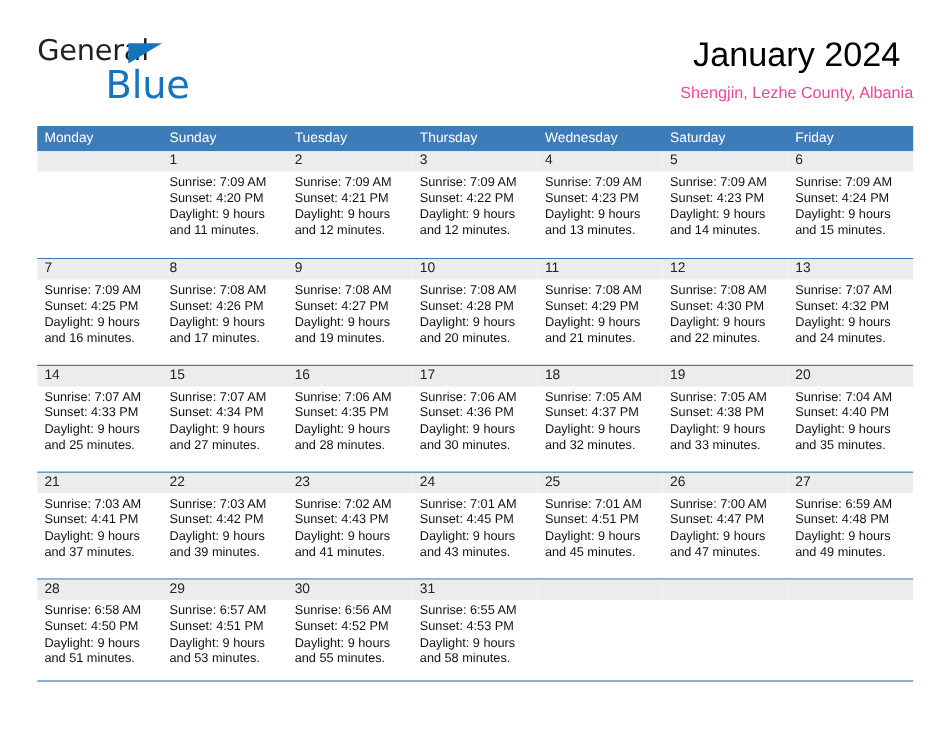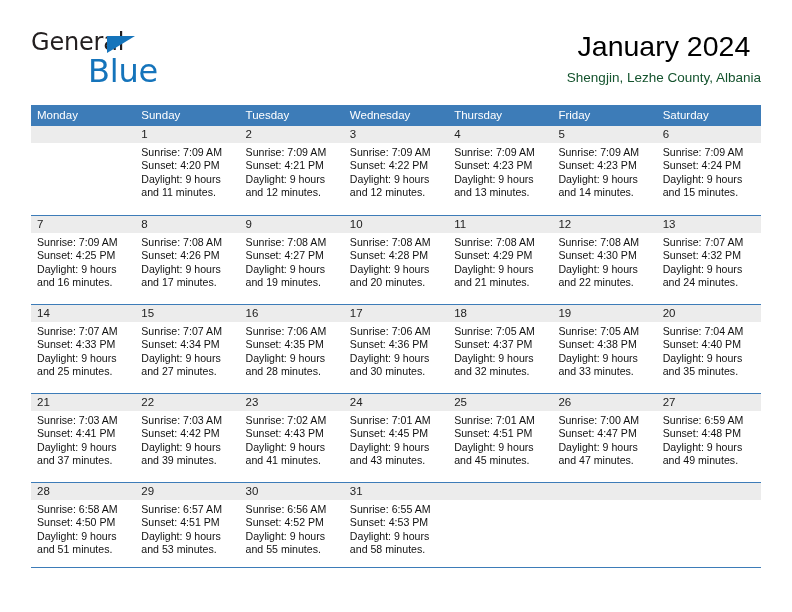--- a/index.html
+++ b/index.html
@@ -73,21 +73,21 @@
   }
   .cal-title {
     font-size: 28.5px;
     font-weight: normal;
     color: #000;
     line-height: 36px;
     white-space: nowrap;
   }
   .cal-subtitle {
     font-size: 13.5px;
-    color: #14532d;
+    color: #ec4899;
     line-height: 20px;
     margin-top: 4px;
     white-space: nowrap;
   }
 
   
   .calendar {
     position: absolute;
     left: 31px;
     top: 105px;
@@ -174,24 +174,24 @@
       <div class="cal-subtitle">Shengjin, Lezhe County, Albania</div>
     </div>
 
   </div>
 
   <div class="calendar">
     <div class="weekdays" id="weekday-row">
         <div class="weekday">Monday</div>
         <div class="weekday">Sunday</div>
         <div class="weekday">Tuesday</div>
+        <div class="weekday">Thursday</div>
         <div class="weekday">Wednesday</div>
-        <div class="weekday">Thursday</div>
+        <div class="weekday">Saturday</div>
         <div class="weekday">Friday</div>
-        <div class="weekday">Saturday</div>
       </div>
     <div id="weeks-container">
         <div class="week">
           <div class="daycell empty">
             <div class="daynum-band">
               <span class="daynum"></span>
             </div>
           </div>
           <div class="daycell">
             <div class="daynum-band">

